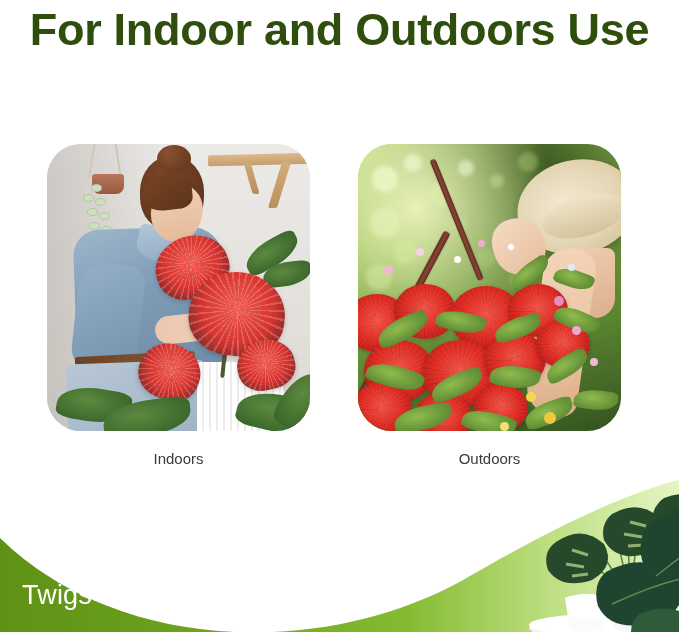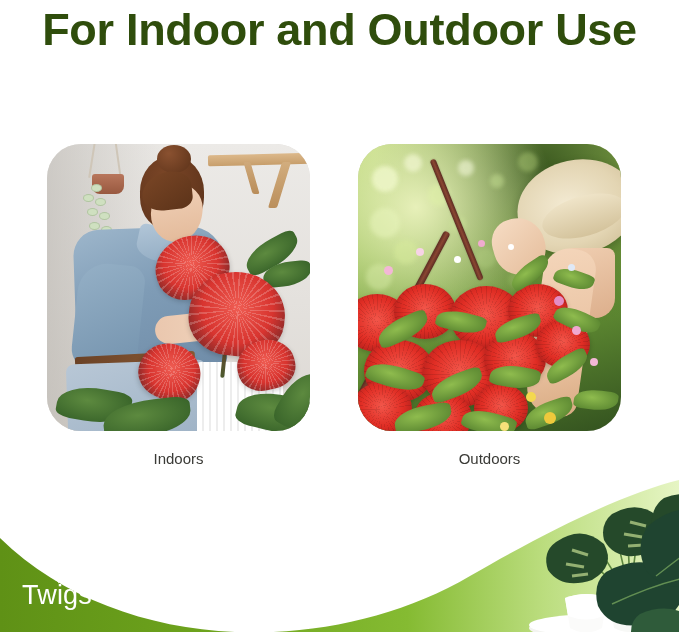--- a/index.html
+++ b/index.html
@@ -358,21 +358,21 @@
     color: #ffffff;
     line-height: 11px;
   }
 </style>
 </head>
 <body>
 
 <div class="page">
 
   <div class="header">
-    <h1 class="headline">For Indoor and Outdoor Use</h1>
+    <h1 class="headline">For Indoor and Outdoors Use</h1>
   </div>
 
   <div class="cards">
 
     <div class="card right">
       <div class="photo">
         <div class="out-bg"></div>
         <div id="bokehHost">
             <div class="blur-dot" style="left: 14px; top: 22px; width: 26px; height: 26px; background: rgb(238, 246, 200); opacity: 0.85;"></div>
             <div class="blur-dot" style="left: 46px; top: 10px; width: 18px; height: 18px; background: rgb(242, 247, 210); opacity: 0.7;"></div>

